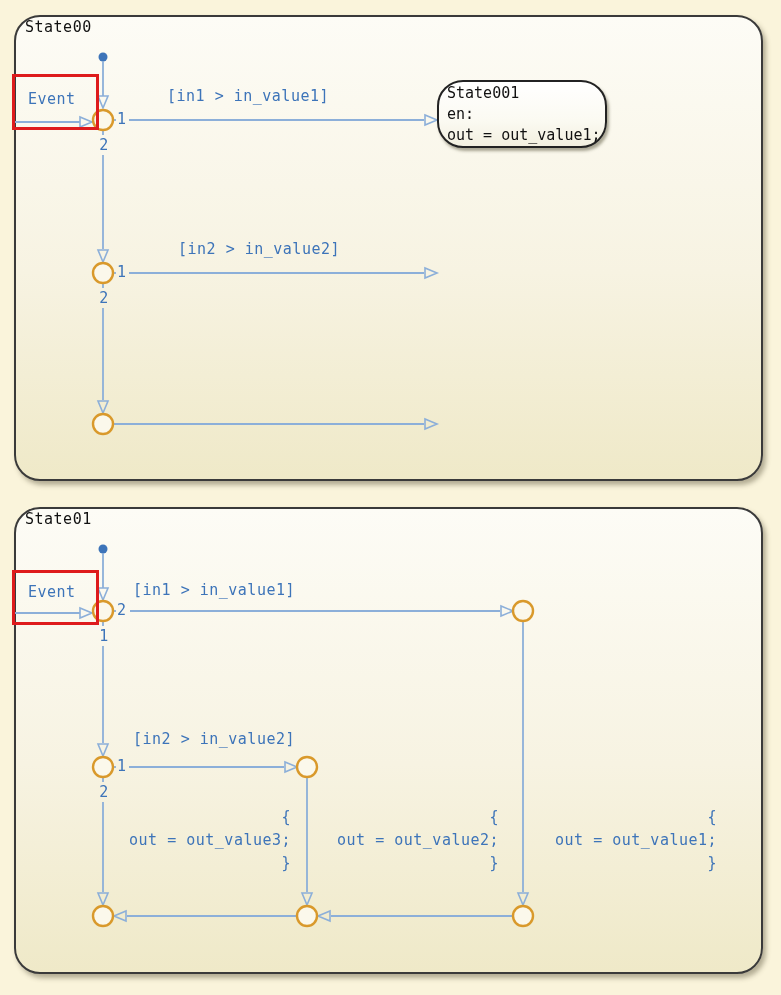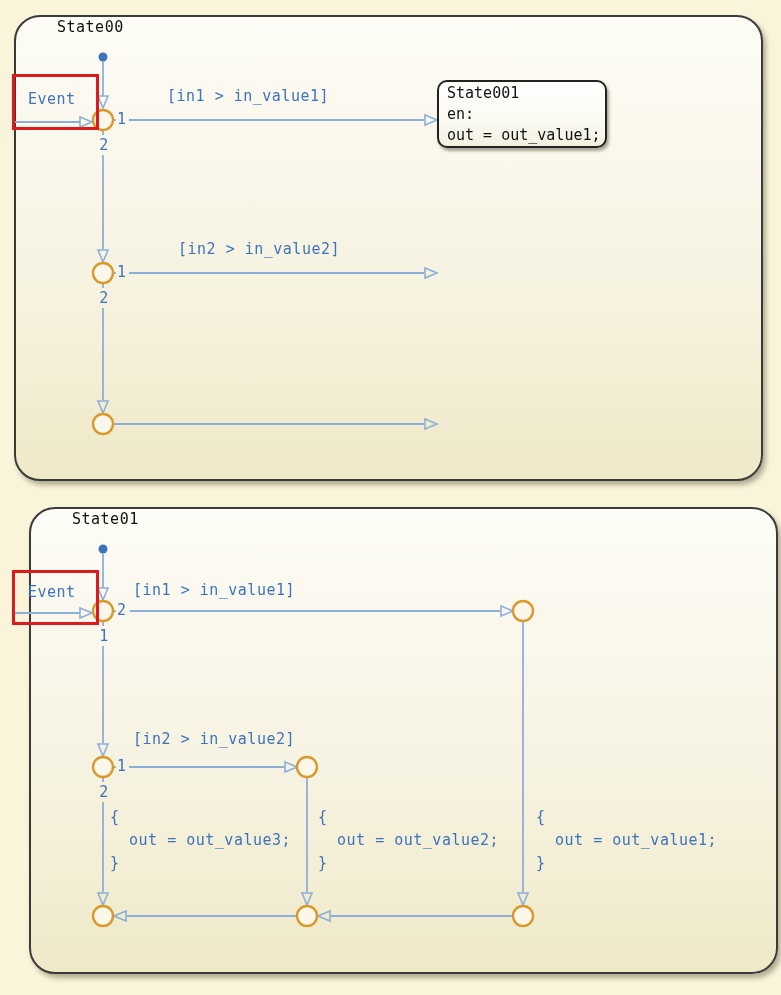--- a/index.html
+++ b/index.html
@@ -18,37 +18,37 @@
     background: linear-gradient(180deg, #FDFCF6 0%, #F7F3E2 55%, #EFE9C8 100%);
     box-shadow: 3px 4px 5px rgba(90,85,60,0.45);
     z-index: 1;
   }
   .chart-title {
     position: absolute;
     left: 9px; top: 1px;
     font-size: 15px;
     color: #111;
     letter-spacing: 0.5px;
-    margin-left: 32px;
   }
 
   svg.wires { position: absolute; left: 0; top: 0; z-index: 2; }
   .tl { stroke: #8CAFD9; stroke-width: 1.8; fill: none; }
   .ah { stroke: #8CAFD9; stroke-width: 1.6; fill: none; stroke-linejoin: miter; }
   .jx { stroke: #D9992B; stroke-width: 2.4; fill: #FBF8EB; }
   .dot { fill: #3D74B9; stroke: none; }
 
   .lbl {
     position: absolute;
     color: #3D74B9;
     font-size: 15px;
     line-height: 18px;
     letter-spacing: 0.5px;
     white-space: pre;
     z-index: 3;
+    text-align: right;
   }
   .num { text-align: center; }
   .num.center { transform: translateX(-50%); }
   .action { line-height: 23px; }
 
   .state-box {
     position: absolute;
     width: 170px; height: 68px;
     border: 2px solid #222;
     border-radius: 10px;
@@ -71,21 +71,21 @@
 </style>
 </head>
 <body>
 
 <div id="canvas">
 
   <div class="state-chart" style="left:14px; top:15px; width:749px; height:466px;">
     <span class="chart-title">State00</span>
   </div>
 
-  <div class="state-chart" style="left:29px; top:507px; width:749px; height:467px;">
+  <div class="state-chart" style="left:14px; top:507px; width:749px; height:467px;">
     <span class="chart-title">State01</span>
   </div>
 
   <svg class="wires" width="781" height="995" viewBox="0 0 781 995">
 
     <g>
       <circle class="dot" cx="103" cy="57" r="4.5"></circle>
       <line class="tl" x1="103" y1="61" x2="103" y2="96"></line>
       <path class="ah" d="M103,108 L98,96 L108,96 Z"></path>
     </g>
@@ -176,21 +176,21 @@
   </svg>
 
   <div class="lbl" style="left:28px; top:90px;">Event</div>
   <div class="lbl" style="left:167px; top:87px;">[in1 &gt; in_value1]</div>
   <div class="lbl num" style="left:117px; top:110px;">1</div>
   <div class="lbl num center" style="left:104px; top:136px;">2</div>
   <div class="lbl" style="left:178px; top:240px;">[in2 &gt; in_value2]</div>
   <div class="lbl num" style="left:117px; top:263px;">1</div>
   <div class="lbl num center" style="left:104px; top:289px;">2</div>
 
-  <div class="state-box" style="left:437px; top:80px;"><span>State001</span>
+  <div class="state-box" style="left:437px; top:80px;border-radius:26px;"><span>State001</span>
 <span>en:</span>
 <span>out = out_value1;</span></div>
 
 
 
   <div class="lbl" style="left:28px; top:583px;">Event</div>
   <div class="lbl" style="left:133px; top:581px;">[in1 &gt; in_value1]</div>
   <div class="lbl num" style="left:117px; top:601px;">2</div>
   <div class="lbl num center" style="left:104px; top:627px;">1</div>
   <div class="lbl" style="left:133px; top:730px;">[in2 &gt; in_value2]</div>

